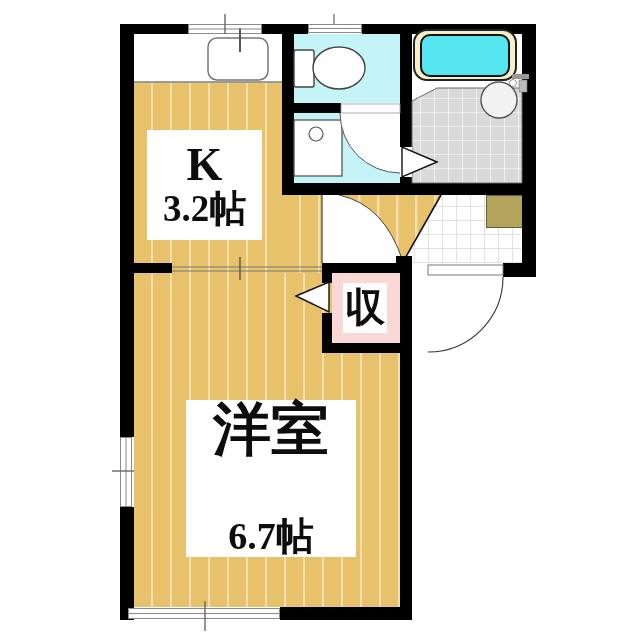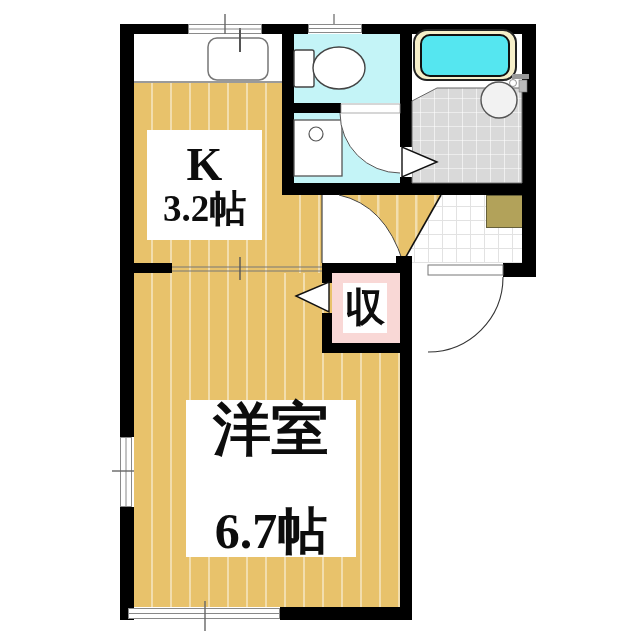--- a/index.html
+++ b/index.html
@@ -71,21 +71,21 @@
   <div class="window" style="left:308px;top:24px;width:54px;height:9px;"></div>
   <div class="window" style="left:120px;top:437px;width:12px;height:70px;"></div>
   <div class="window" style="left:128px;top:608px;width:152px;height:11px;"></div>
 
   <div class="labelbox" style="left:147px;top:130px;width:115px;height:110px;">
     <div style="font-size:46px;">K</div>
     <div style="font-size:37px;font-family:Liberation Serif, serif;">3.2帖</div>
   </div>
   <div class="labelbox" style="left:186px;top:400px;width:170px;height:157px;justify-content:space-between;">
     <div style="font-size:58px;">洋室</div>
-    <div style="font-size:50px;">6.7帖</div>
+    <div style="font-size:38px;">6.7帖</div>
   </div>
   <div class="labelbox" style="left:343px;top:283px;width:44px;height:50px;">
     <div style="font-size:40px;">収</div>
   </div>
 
   <svg width="640" height="640" viewBox="0 0 640 640">
     <defs>
       <pattern id="woodpat" width="19" height="19" patternUnits="userSpaceOnUse">
         <rect width="19" height="19" fill="#e8c26b"></rect>
         <rect x="16" width="2.5" height="19" fill="rgba(255,255,255,0.45)"></rect>

